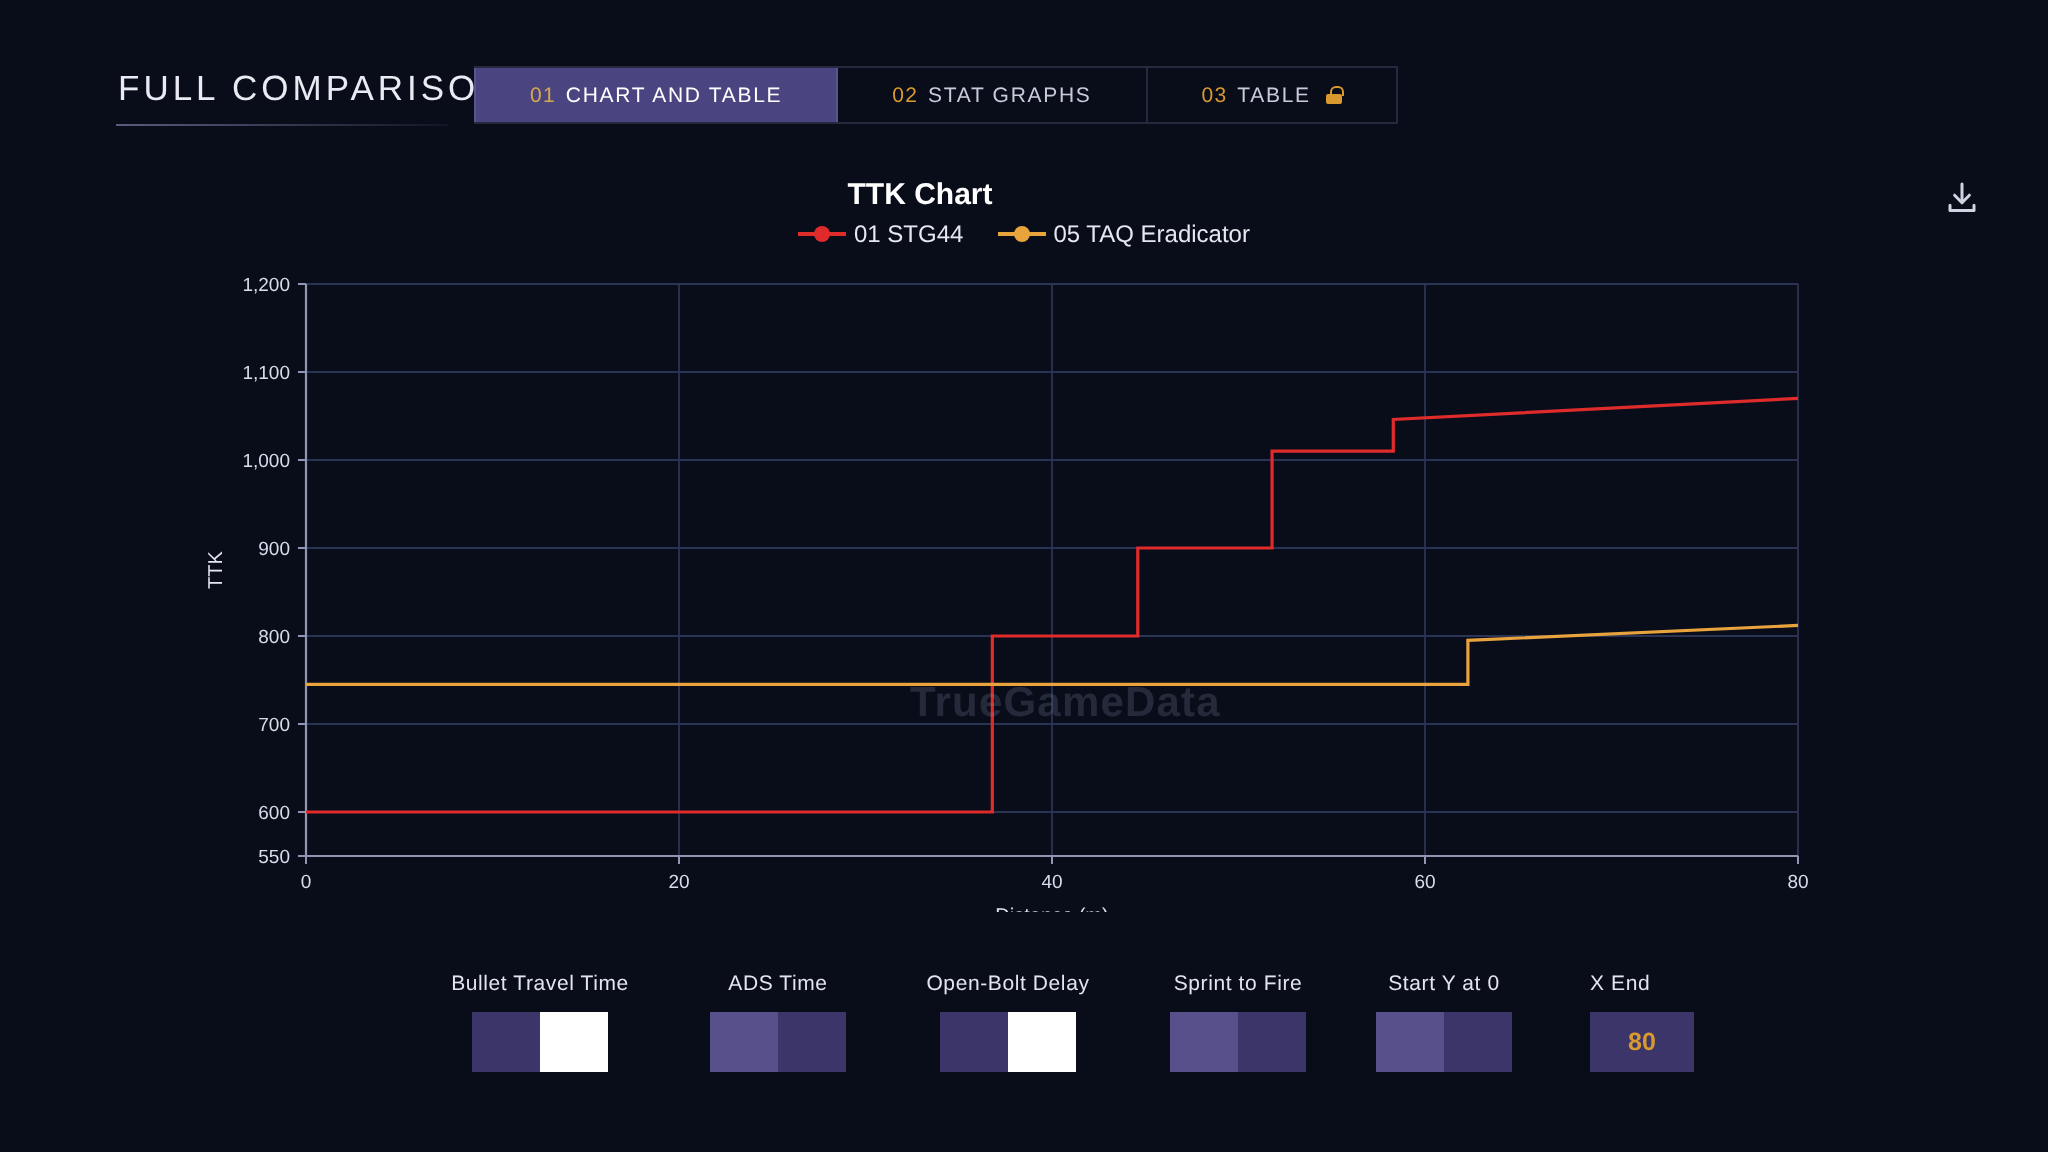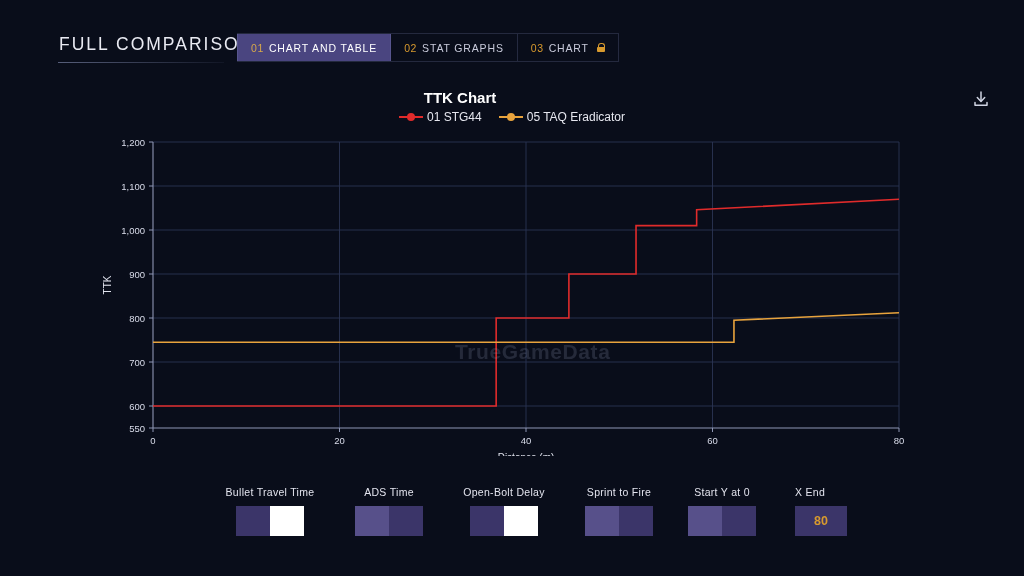--- a/index.html
+++ b/index.html
@@ -42,21 +42,21 @@
     height: 29px;
     display: flex;
     align-items: stretch;
     border-top: 1px solid rgba(130,140,190,.22);
     border-bottom: 1px solid rgba(130,140,190,.22);
   }
   .tab {
     display: flex;
     align-items: center;
     gap: 5px;
-    padding: 0 13px;
+    padding: 0 27px;
     font-size: 10.5px;
     letter-spacing: 0.85px;
     color: #c9cbdb;
     border-right: 1px solid rgba(130,140,190,.24);
     white-space: nowrap;
     cursor: pointer;
   }
   .tab:first-child { border-left: 1px solid rgba(130,140,190,.24); }
   .tab.active {
     background: #4a4580;
@@ -212,21 +212,21 @@
         <div class="tab active">
           <span class="tab-num">01</span>
           <span class="tab-label">CHART AND TABLE</span>
         </div>
         <div class="tab">
           <span class="tab-num">02</span>
           <span class="tab-label">STAT GRAPHS</span>
         </div>
         <div class="tab">
           <span class="tab-num">03</span>
-          <span class="tab-label">CHART</span>
+          <span class="tab-label">TABLE</span>
           <span class="lock-icon"></span>
         </div>
       </div>
   </div>
 
   <div id="download-btn">
     <svg width="20" height="20" viewBox="0 0 20 20" fill="none" stroke="#cfd3e2" stroke-width="1.5" stroke-linecap="round" stroke-linejoin="round">
       <path d="M10 3 L10 12"></path>
       <path d="M6.3 8.6 L10 12.4 L13.7 8.6"></path>
       <path d="M4 13.6 L4 16.2 L16 16.2 L16 13.6"></path>

